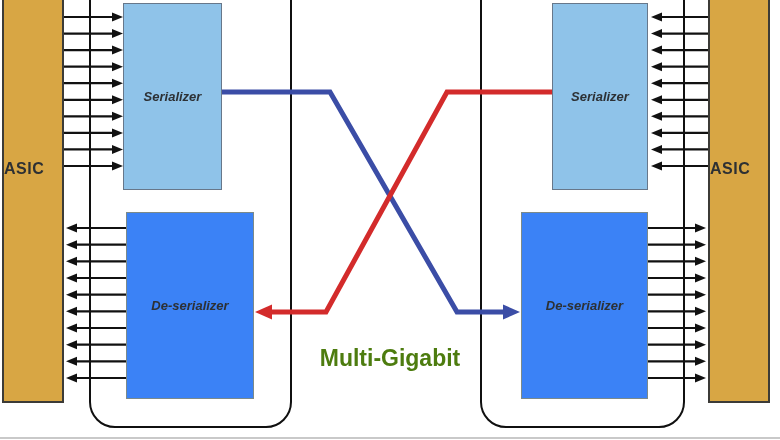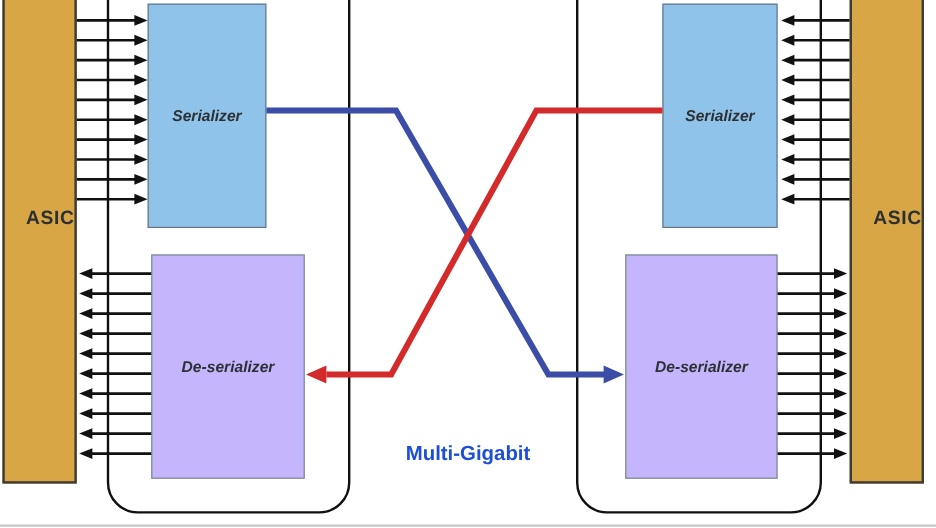--- a/index.html
+++ b/index.html
@@ -19,24 +19,24 @@
     top: -6px;
     height: 409px;
     width: 62px;
     background: #D8A644;
     border: 2px solid #3C3B37;
   }
   .asic-left  { left: 2px; }
   .asic-right { left: 708px; }
   .asic-label {
     position: absolute;
-    top: 178px;
+    top: 164px;
     left: 0;
     width: 100%;
-    text-align: right;
+    text-align: left;
     font-weight: bold;
     font-size: 16px;
     letter-spacing: 0.5px;
     color: #2D3033;
   }
 
   
   .chip {
     position: absolute;
     top: -32px;
@@ -54,38 +54,37 @@
     display: flex;
     align-items: center;
     justify-content: center;
     font-weight: bold;
     font-size: 13px;
     color: #2D3135;
     text-align: center;
     font-style: italic;
   }
   .ser   { background: #8FC3E9; border: 1.5px solid #67778A; }
-  .deser { background: #c4b5fd; border: 1.5px solid #7B8A8A; justify-content: center; }
+  .deser { background: #3b82f6; border: 1.5px solid #7B8A8A; justify-content: center; }
   .ser-left    { left: 123px; top: 3px;   width: 99px;  height: 187px; }
   .deser-left  { left: 126px; top: 212px; width: 128px; height: 187px; }
   .ser-right   { left: 552px; top: 3px;   width: 96px;  height: 187px; }
   .deser-right { left: 521px; top: 212px; width: 127px; height: 187px; }
 
   
   .center-label {
     position: absolute;
     left: 294px;
     top: 347px;
     width: 192px;
     text-align: center;
     font-weight: bold;
-    font-size: 17px;
+    font-size: 23px;
     line-height: 23px;
-    color: #1d4ed8;
-    margin-top: 19px;
+    color: #4d7c0f;
   }
 
   
   .overlay {
     position: absolute;
     left: 0;
     top: 0;
     width: 780px;
     height: 440px;
     z-index: 5;

